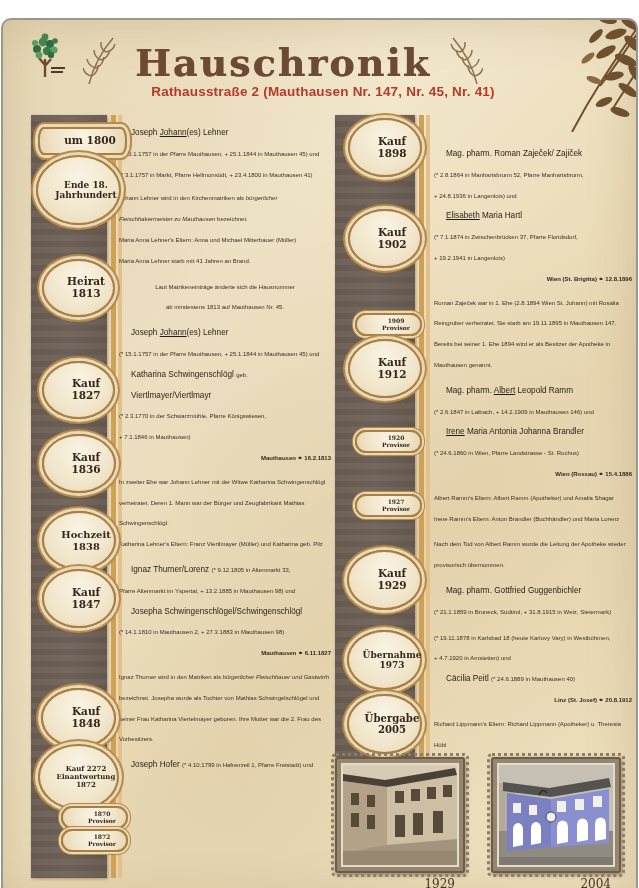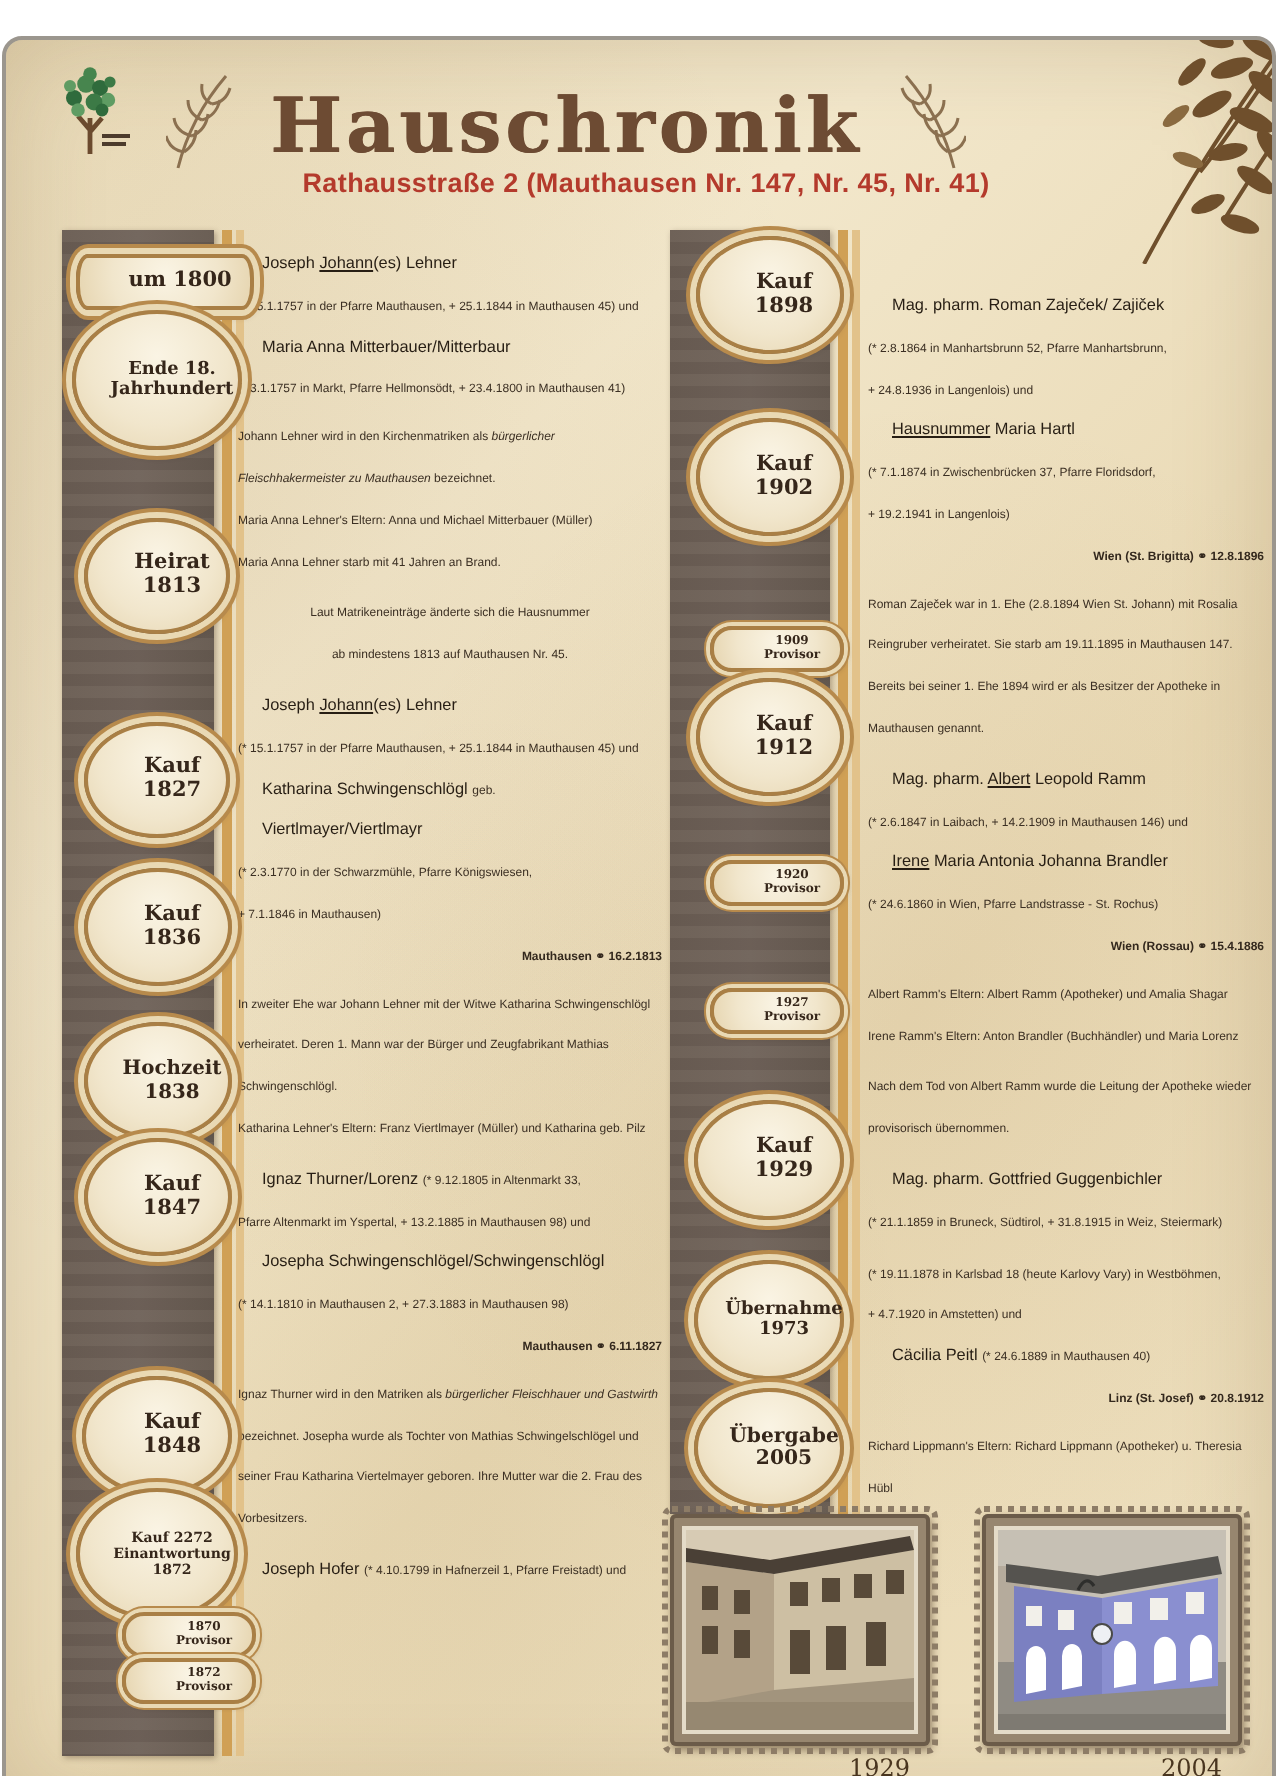--- a/index.html
+++ b/index.html
@@ -228,21 +228,20 @@
         </div>
         <div class="med pill" style="width: 48px; height: 19px; top: 714px; left: 36px; font-size: 6px;">
           <div class="med-line">1872</div>
           <div class="med-line">Provisor</div>
         </div>
       </div>
     <div class="content" id="content-left">
         <div class="block">
           <div class="ln l"><span class="seg-h">Joseph <u>Johann</u>(es) Lehner</span></div>
           <div class="ln l"><span class="seg-s">(* 15.1.1757 in der Pfarre Mauthausen, + 25.1.1844 in Mauthausen 45) und</span></div>
-          <div class="ln l"><span class="seg-h">Maria Anna Mitterbauer/Mitterbaur</span></div>
           <div class="ln l"><span class="seg-s">(* 3.1.1757 in Markt, Pfarre Hellmonsödt, + 23.4.1800 in Mauthausen 41)</span></div>
           <div class="ln p" style="margin-top: 3px;"><span class="seg-s">Johann Lehner wird in den Kirchenmatriken als <i>bürgerlicher Fleischhakermeister zu Mauthausen</i> bezeichnet.</span></div>
           <div class="ln p"><span class="seg-s">Maria Anna Lehner's Eltern: Anna und Michael Mitterbauer (Müller)</span></div>
           <div class="ln p"><span class="seg-s">Maria Anna Lehner starb mit 41 Jahren an Brand.</span></div>
         </div>
         <div class="block">
           <div class="ln c"><span class="seg-s">Laut Matrikeneinträge änderte sich die Hausnummer</span></div>
           <div class="ln c"><span class="seg-s">ab mindestens 1813 auf Mauthausen Nr. 45.</span></div>
         </div>
         <div class="block">
@@ -310,21 +309,21 @@
         <div class="med circle" style="width: 56px; height: 56px; top: 579px; left: 12px; font-size: 10.1293px;">
           <div class="med-line">Übergabe</div>
           <div class="med-line">2005</div>
         </div>
       </div>
     <div class="content" id="content-right">
         <div class="block">
           <div class="ln l"><span class="seg-h">Mag. pharm. Roman Zaječek/ Zajiček</span></div>
           <div class="ln l"><span class="seg-s">(* 2.8.1864 in Manhartsbrunn 52, Pfarre Manhartsbrunn,</span></div>
           <div class="ln l"><span class="seg-s">+ 24.8.1936 in Langenlois) und</span></div>
-          <div class="ln l"><span class="seg-h"><u>Hausnummer</u> Maria Hartl</span></div>
+          <div class="ln l"><span class="seg-h"><u>Elisabeth</u> Maria Hartl</span></div>
           <div class="ln l"><span class="seg-s">(* 7.1.1874 in Zwischenbrücken 37, Pfarre Floridsdorf,</span></div>
           <div class="ln l"><span class="seg-s">+ 19.2.1941 in Langenlois)</span></div>
           <div class="ln m"><span class="seg-sb">Wien (St. Brigitta) ⚭ 12.8.1896</span></div>
           <div class="ln p" style="margin-top: 3px;"><span class="seg-s">Roman Zaječek war in 1. Ehe (2.8.1894 Wien St. Johann) mit Rosalia Reingruber verheiratet. Sie starb am 19.11.1895 in Mauthausen 147. Bereits bei seiner 1. Ehe 1894 wird er als Besitzer der Apotheke in Mauthausen genannt.</span></div>
         </div>
         <div class="block">
           <div class="ln l"><span class="seg-h">Mag. pharm. <u>Albert</u> Leopold Ramm</span></div>
           <div class="ln l"><span class="seg-s">(* 2.6.1847 in Laibach, + 14.2.1909 in Mauthausen 146) und</span></div>
           <div class="ln l"><span class="seg-h"><u>Irene</u> Maria Antonia Johanna Brandler</span></div>
           <div class="ln l"><span class="seg-s">(* 24.6.1860 in Wien, Pfarre Landstrasse - St. Rochus)</span></div>

